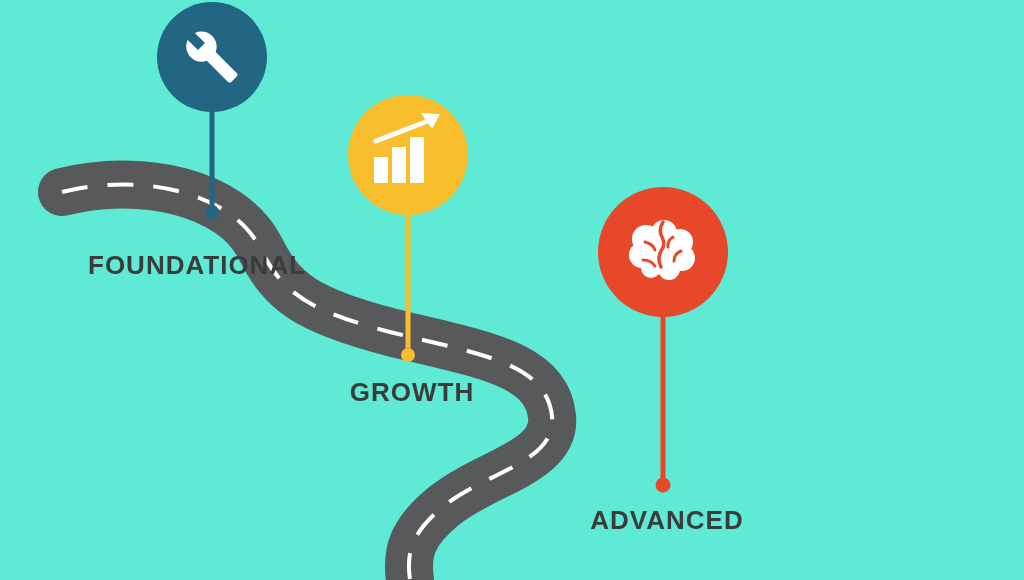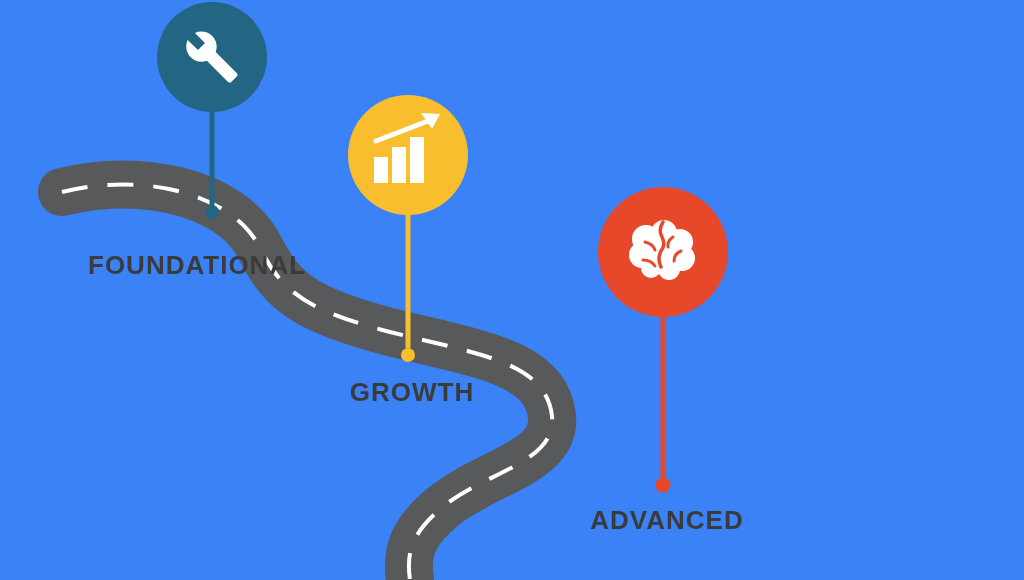--- a/index.html
+++ b/index.html
@@ -4,21 +4,21 @@
 <style>
   html, body {
     margin: 0;
     padding: 0;
     background: #ffffff;
   }
   .canvas {
     position: relative;
     width: 1024px;
     height: 580px;
-    background: #3b82f6;
+    background: #5eead4;
     overflow: hidden;
     font-family: "Liberation Sans", sans-serif;
   }
   svg { display: block; }
   .milestone-label {
     font-family: "Liberation Sans", "DejaVu Sans", sans-serif;
     font-size: 26px;
     font-weight: 700;
     letter-spacing: 1px;
   }

